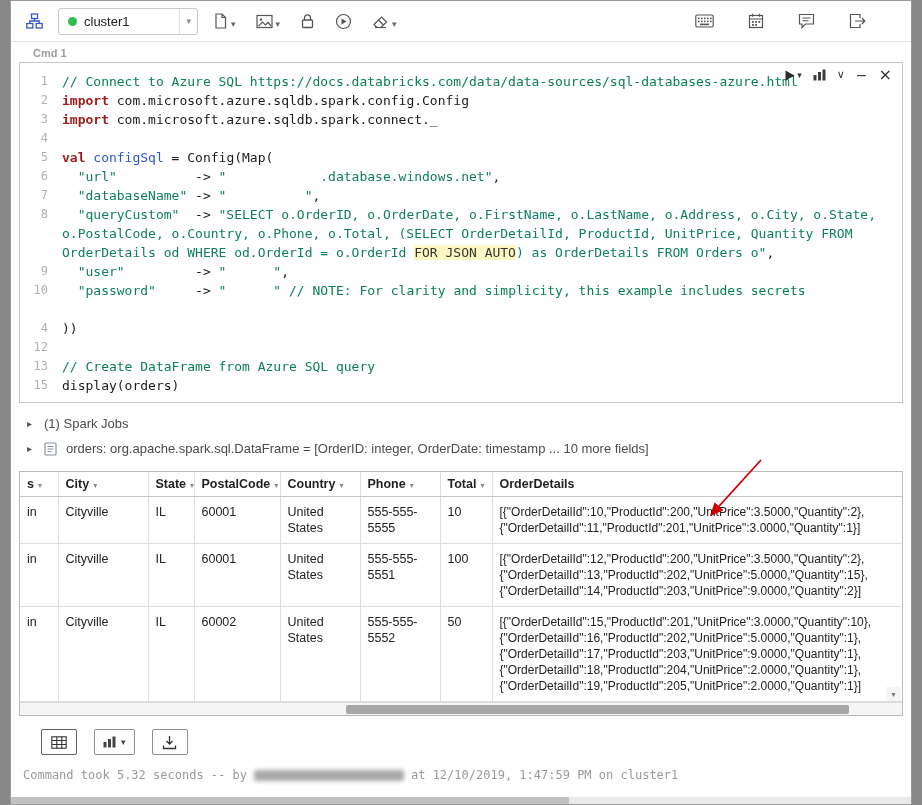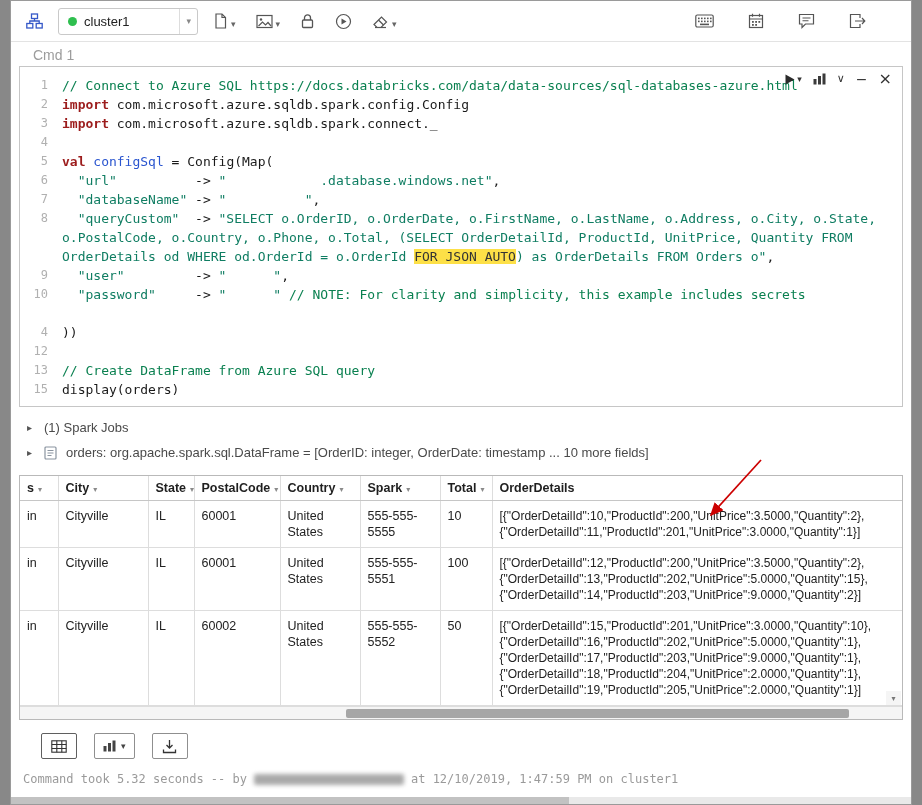--- a/index.html
+++ b/index.html
@@ -15,40 +15,40 @@
   .dot { width:9px; height:9px; border-radius:50%; background:#2fbf4f; margin-right:7px; flex:none; }
   .cluster-name { font-size:13px; color:#222; flex:1; white-space:nowrap; overflow:hidden; }
   .select-divider { width:1px; height:25px; background:#ddd; }
   .select-chevron { padding:0 6px; color:#888; font-size:9px; }
   .tbi { display:flex; align-items:flex-end; gap:3px; padding:3px 5px; cursor:pointer; }
   .tbi .cv { color:#666; font-size:9px; line-height:10px; }
   .tb-right { margin-left:auto; display:flex; gap:24px; align-items:center; }
   .glyph { font-family:"DejaVu Sans", sans-serif; }
 
   
-  .cmd-label { font-size:14px; color:#9c9c9c; padding:5px 0 3px 22px; }
+  .cmd-label { font-size:11px; color:#9c9c9c; padding:5px 0 3px 22px;font-weight:bold; }
 
   
   .codebox { position:relative; margin:0 8px; border:1px solid #c6c6c6; background:#fff; }
   .cell-toolbar { position:absolute; top:5px; right:10px; display:flex; gap:11px; align-items:center;
                   color:#333; z-index:2; }
   .cell-toolbar .ci { display:flex; align-items:center; gap:2px; cursor:pointer; }
   .cell-toolbar .sym { font-size:14px; line-height:14px; color:#333; }
   .code { padding:9px 0 7px 0; font-family:"DejaVu Sans Mono", monospace; font-size:13px;
           line-height:19px; cursor:text; }
   .cl { display:flex; min-height:19px; }
   .ln { width:42px; text-align:right; padding-right:14px; color:#b0b0b0; font-size:12px; flex:none;
         user-select:none; }
   .lc { white-space:pre; }
   .tk-cm { color:#0a8050; }
   .tk-st { color:#0f7d62; }
   .tk-kw { color:#9c1c1c; font-weight:bold; }
   .tk-df { color:#2a55cf; }
   .tk-pl { color:#1a1a1a; }
-  .tk-hl { color:#333; background:#fde047; }
+  .tk-hl { color:#333; background:#fef9c3; }
 
   
   .jobs { padding:8px 0 2px 16px; }
   .job-row { display:flex; align-items:center; gap:9px; height:25px; color:#4a4a4a; font-size:13px;
              cursor:pointer; }
   .tri { color:#555; font-size:10px; width:8px; }
 
   
   .result { margin:8px 8px 0 8px; border:1px solid #b9b9b9; position:relative; background:#fff; }
   table { border-collapse:collapse; table-layout:fixed; width:100%; }
@@ -320,21 +320,21 @@
           <col style="width:52px">
           <col>
       </colgroup>
       <thead>
         <tr>
           <th><span>s</span><span class="sort-arrow glyph">▾</span></th>
           <th><span>City</span><span class="sort-arrow glyph">▾</span></th>
           <th><span>State</span><span class="sort-arrow glyph">▾</span></th>
           <th><span>PostalCode</span><span class="sort-arrow glyph">▾</span></th>
           <th><span>Country</span><span class="sort-arrow glyph">▾</span></th>
-          <th><span>Spark</span><span class="sort-arrow glyph">▾</span></th>
+          <th><span>Phone</span><span class="sort-arrow glyph">▾</span></th>
           <th><span>Total</span><span class="sort-arrow glyph">▾</span></th>
           <th><span>OrderDetails</span></th>
         </tr>
       </thead>
       <tbody>
         <tr>
           <td>in</td>
           <td>Cityville</td>
           <td>IL</td>
           <td>60001</td>

